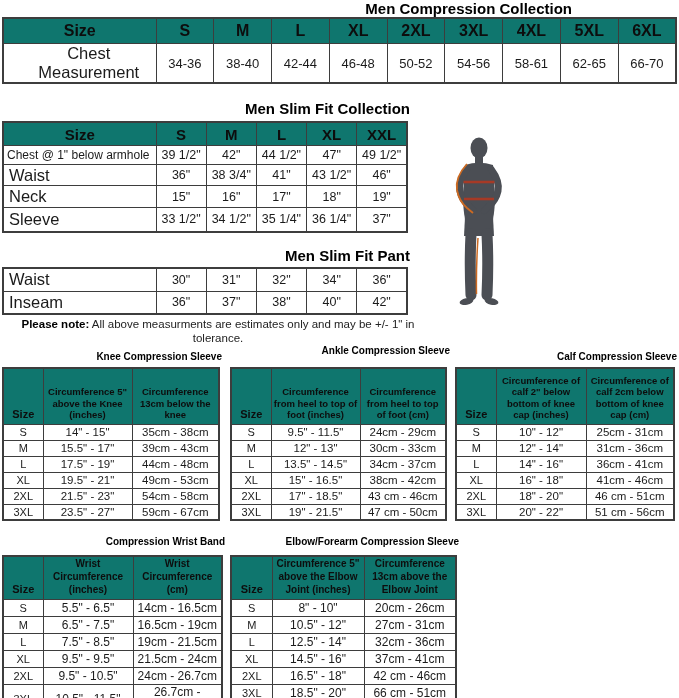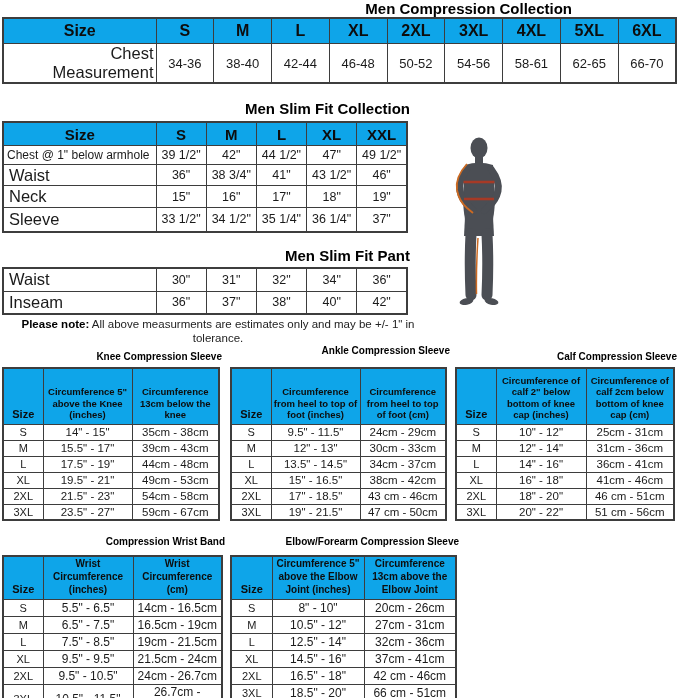--- a/index.html
+++ b/index.html
@@ -9,27 +9,27 @@
     font-family:"Liberation Sans", sans-serif;
   }
   .abs { position:absolute; }
   .title { font-weight:700; text-align:right; color:#000; }
   .bigTitle { font-size:15px; line-height:17px; }
   .smTitle  { font-size:10px; line-height:15px; }
 
   table { border-collapse:collapse; table-layout:fixed; position:absolute; background:#fff; }
   td,th { border:1.5px solid #3d3d3d; padding:0 2px; text-align:center; vertical-align:middle; overflow:hidden; }
   table { border:2px solid #3d3d3d; }
-  th { background:#0ea5e9; font-weight:700; color:#0d0d0d; }
+  th { background:#0f766e; font-weight:700; color:#0d0d0d; }
 
   
   .t1 { left:2px; top:17px; width:675px; font-size:13px; }
   .t1 th { font-size:16px; height:24px; }
   .t1 tr.d { height:23px; }
-  .t1 .lbl { text-align:right; font-size:16.5px; padding-left:20px; }
+  .t1 .lbl { text-align:center; font-size:16.5px; padding-left:20px; }
 
   .t2 { left:2px; top:121px; width:406px; font-size:12.5px; }
   .t2 th { font-size:15px; height:22px; }
   .t2 .lbl { text-align:left; font-size:16.5px; padding-left:5px; }
   .t2 .lblSm { text-align:left; font-size:12px; padding-left:3px; }
 
   .t3 { left:2px; top:267px; width:406px; font-size:12.5px; }
   .t3 tr { height:23px; }
   .t3 .lbl { text-align:left; font-size:16.5px; padding-left:5px; }
 

